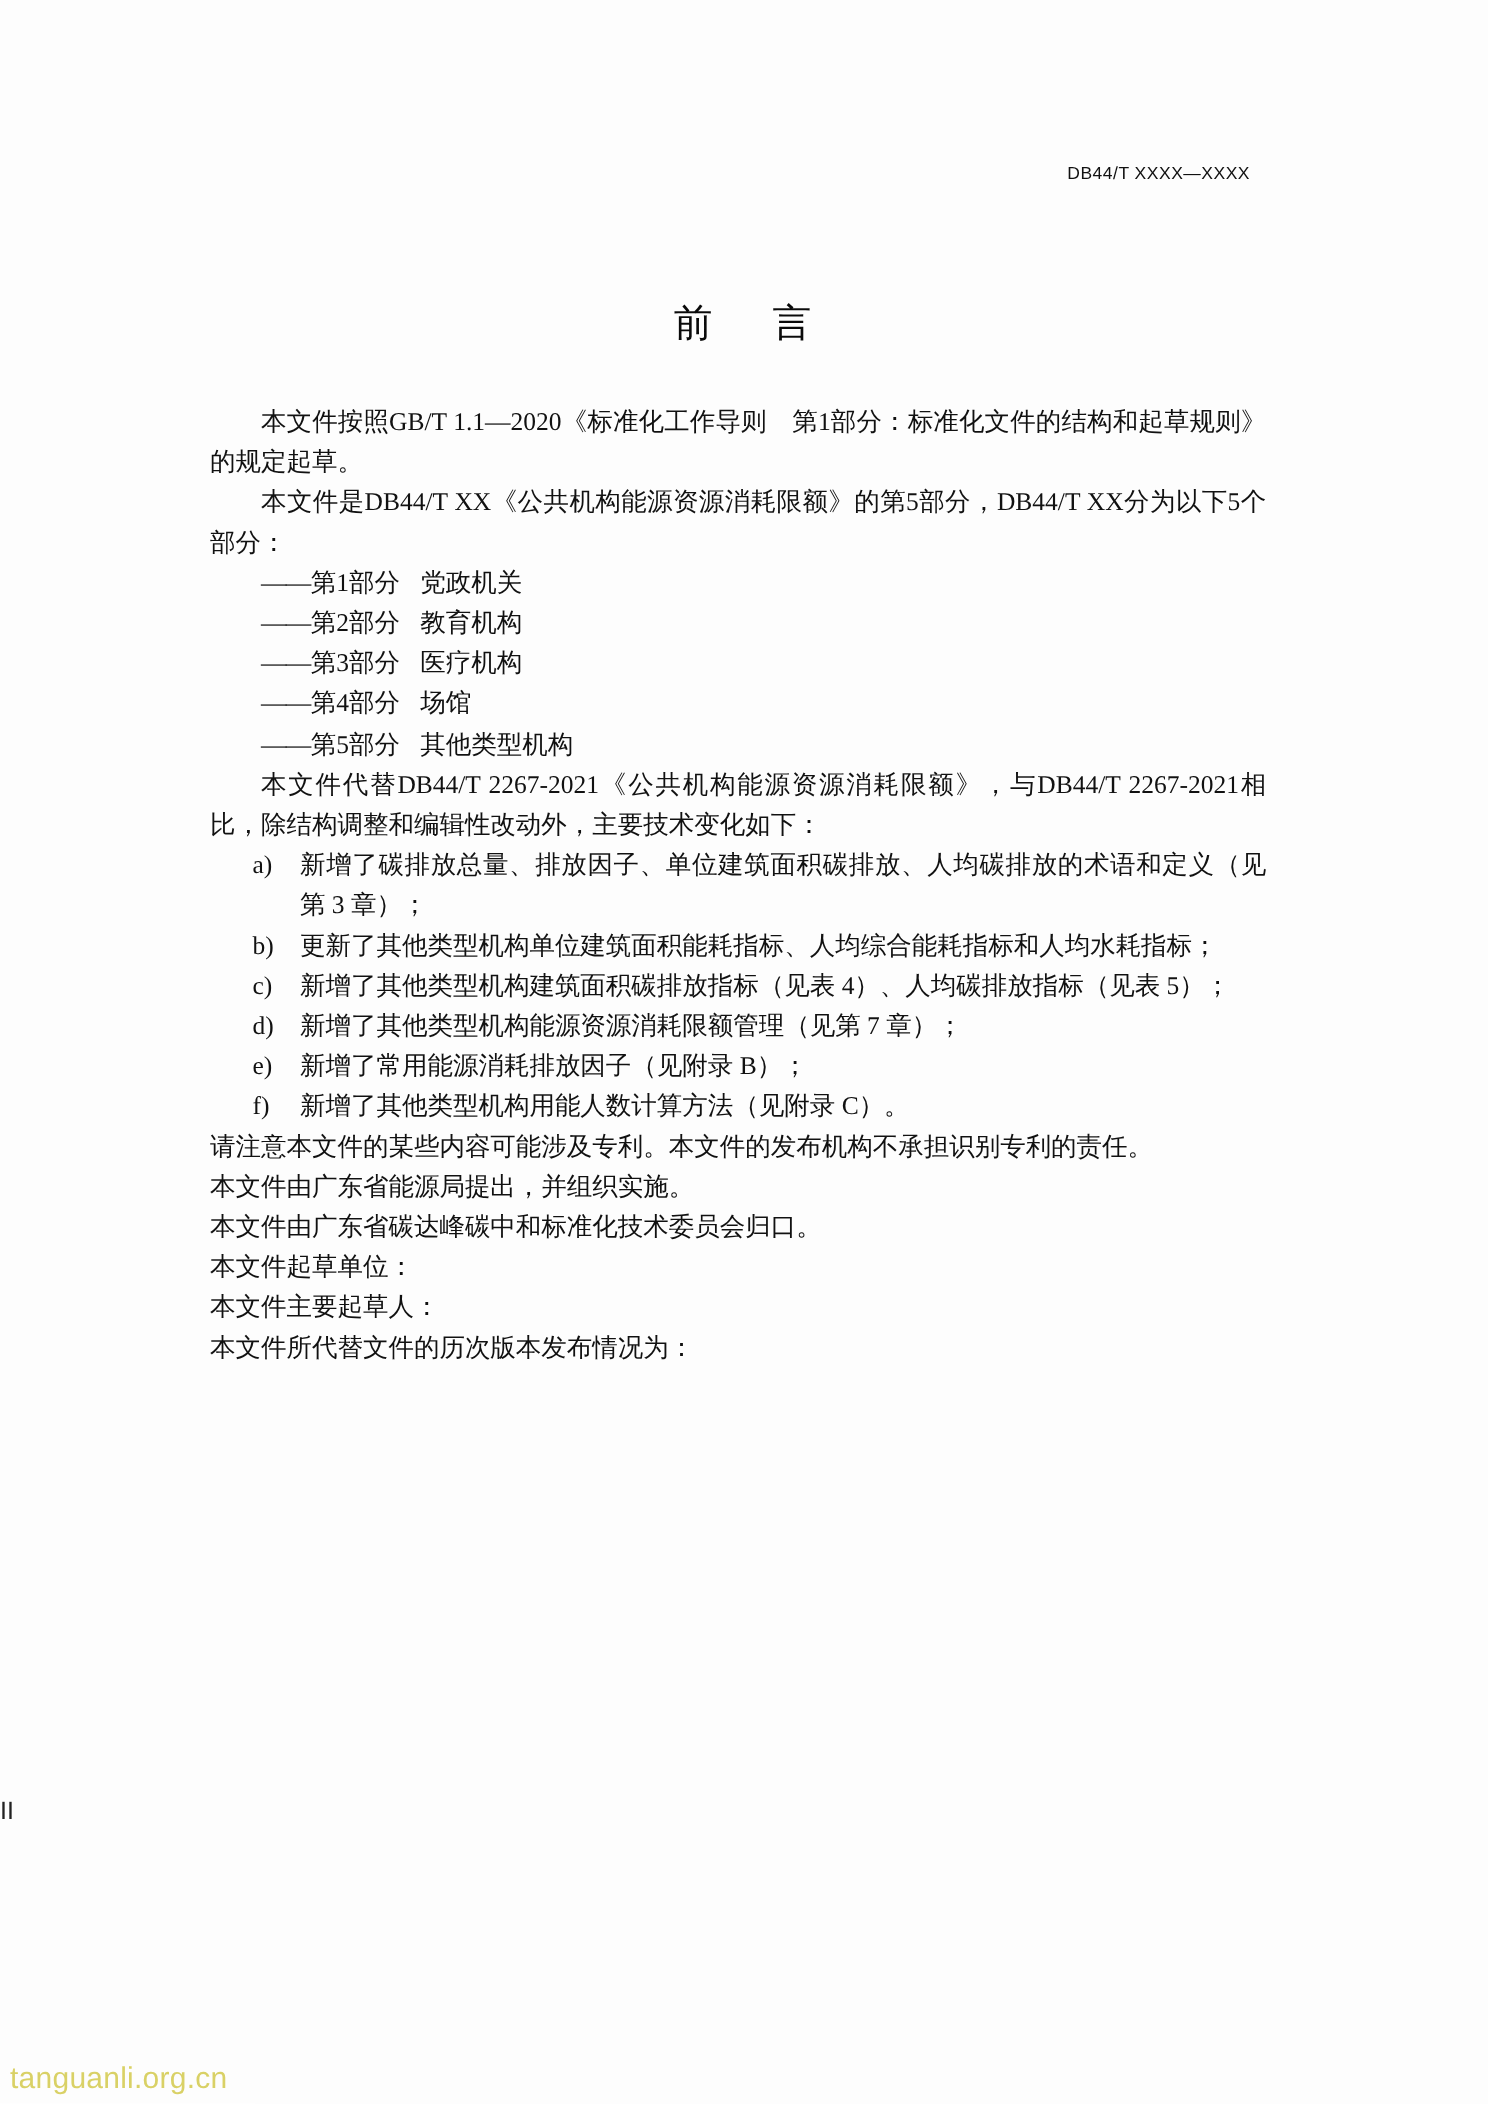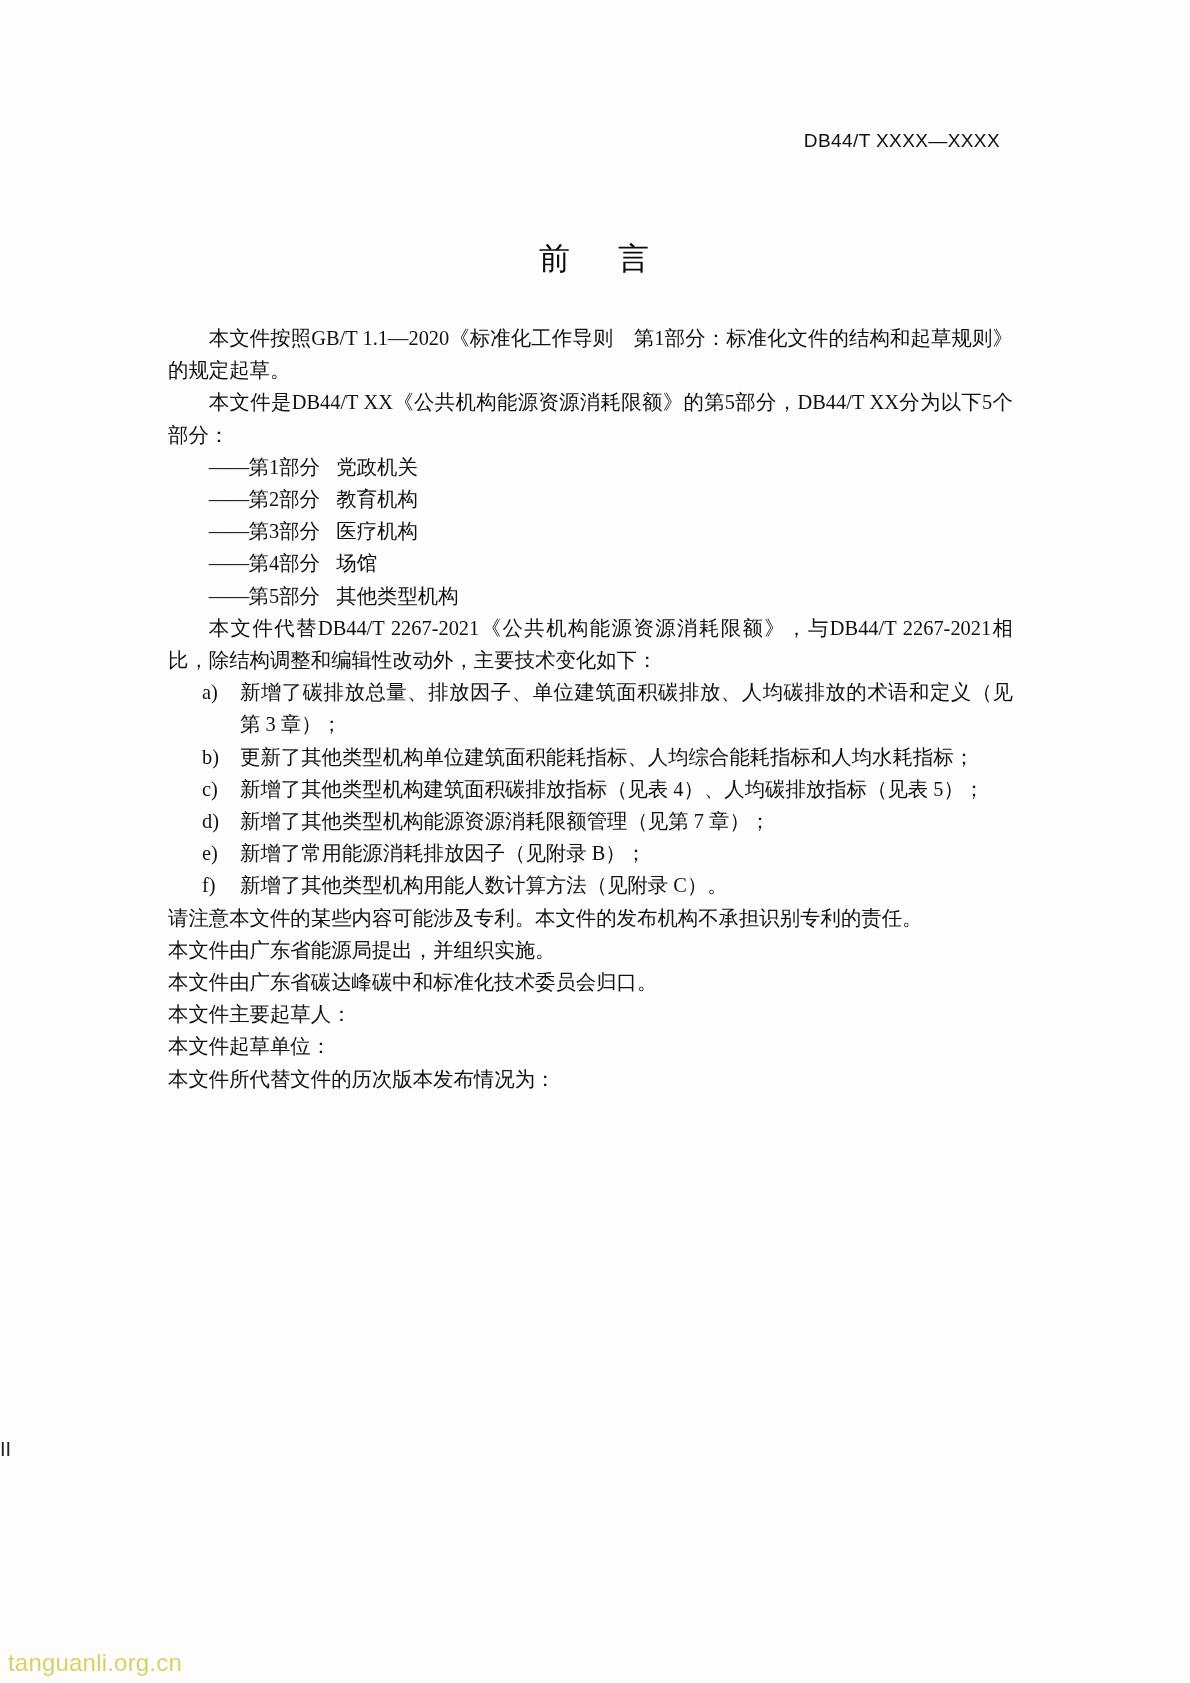--- a/index.html
+++ b/index.html
@@ -20,21 +20,21 @@
     overflow: hidden;
   }
   
   .page-header {
     position: absolute;
     top: 130px;
     left: 0;
     right: 190px;
     text-align: right;
     font-family: "Liberation Sans", "DejaVu Sans", sans-serif;
-    font-size: 19px;
+    font-size: 14px;
     letter-spacing: 0.4px;
     color: #111;
   }
   
   .doc-title {
     position: absolute;
     top: 238px;
     left: 0;
     right: 0;
     text-align: center;
@@ -174,22 +174,22 @@
       </li>
       <li>
         <span class="marker">f)</span>
         <span>新增了其他类型机构用能人数计算方法（见附录 C）。</span>
       </li>
     </ul>
 
     <p class="flush">请注意本文件的某些内容可能涉及专利。本文件的发布机构不承担识别专利的责任。</p>
     <p class="flush">本文件由广东省能源局提出，并组织实施。</p>
     <p class="flush">本文件由广东省碳达峰碳中和标准化技术委员会归口。</p>
+    <p class="flush">本文件起草单位：</p>
     <p class="flush">本文件主要起草人：</p>
-    <p class="flush">本文件起草单位：</p>
     <p class="flush">本文件所代替文件的历次版本发布情况为：</p>
 
   </div>
 
   <div class="page-number">II</div>
 
   <div class="watermark">tanguanli.org.cn</div>
 
 </div>
 

